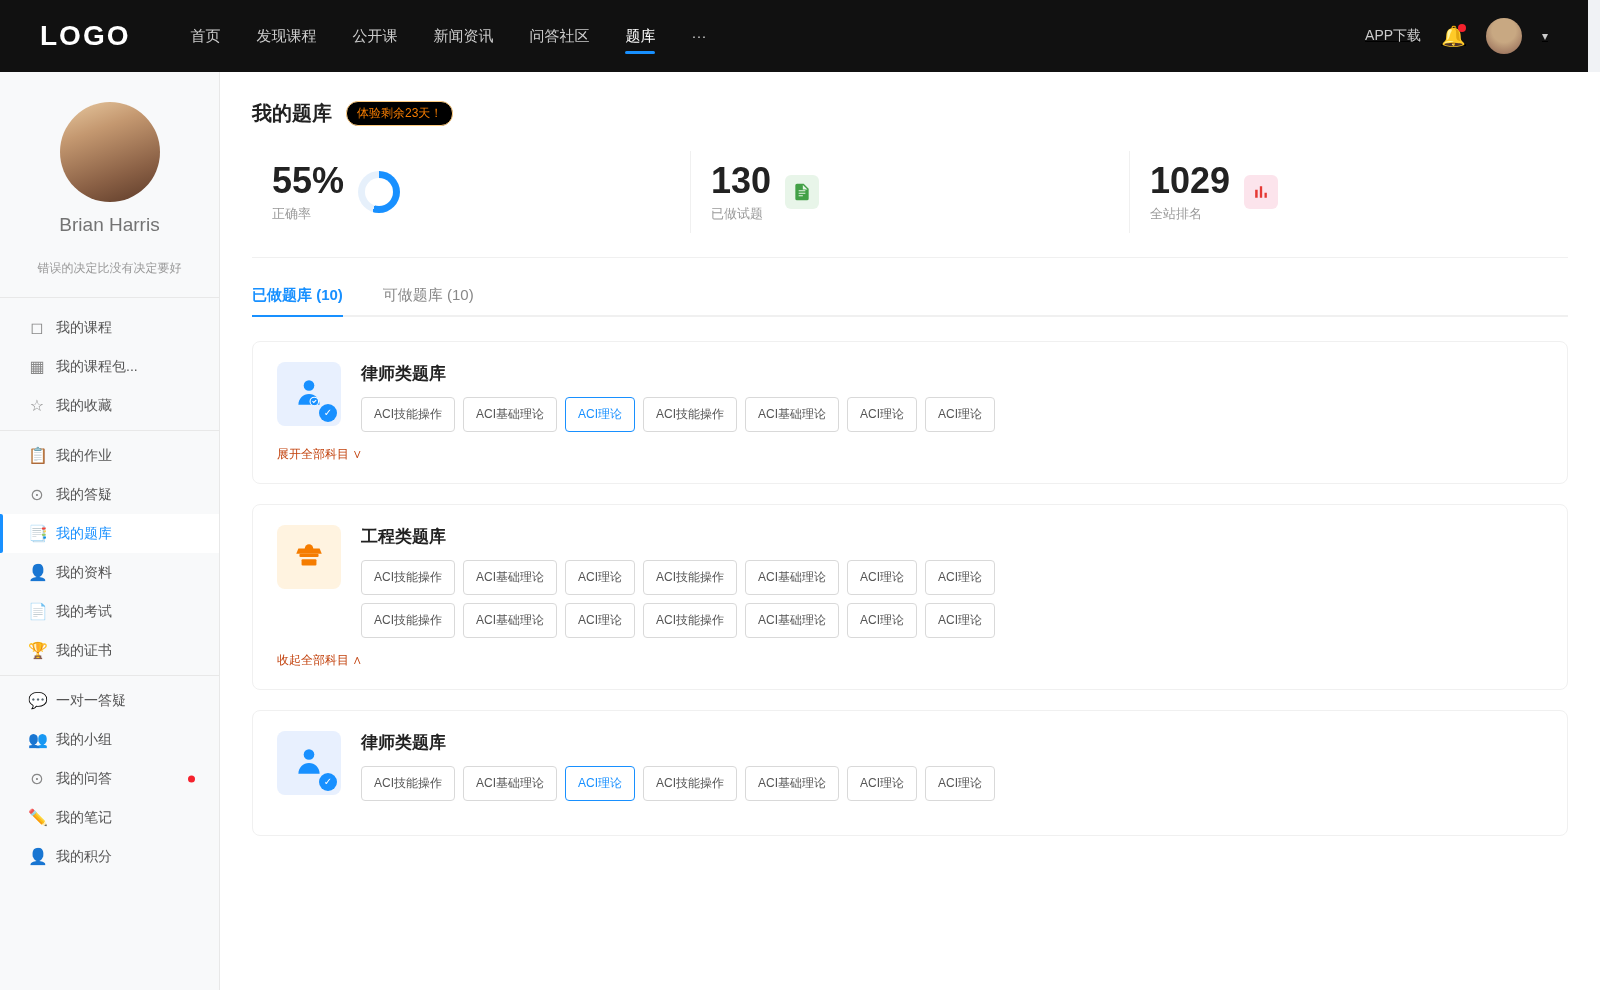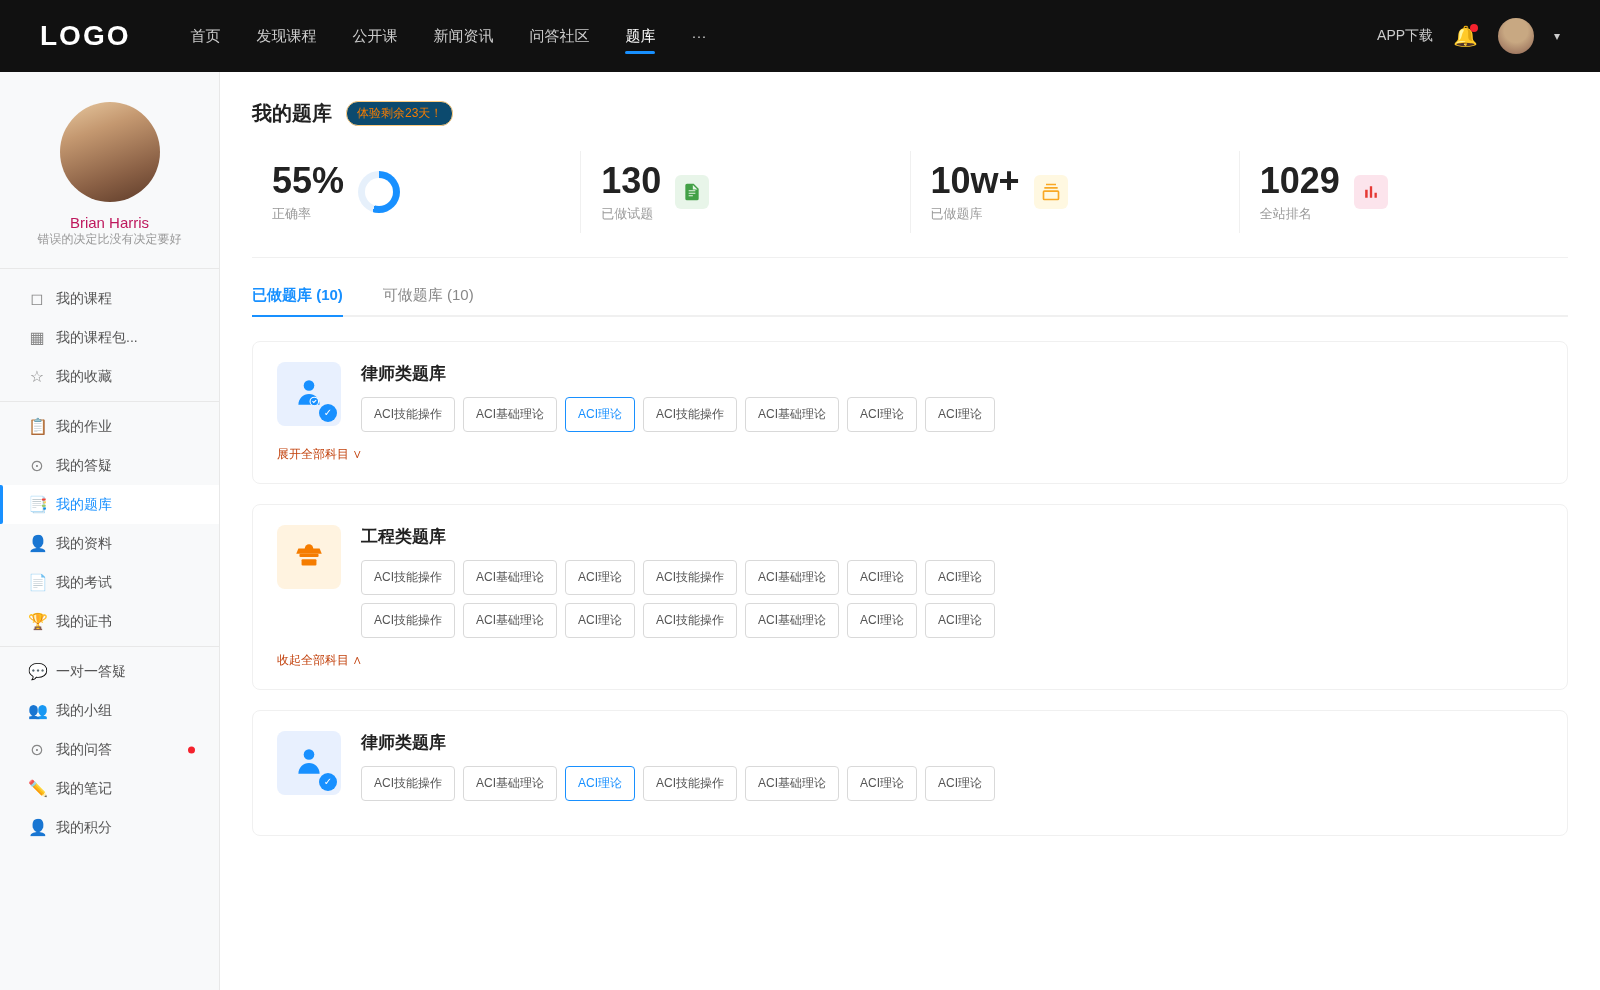--- a/index.html
+++ b/index.html
@@ -6,21 +6,21 @@
     body { font-family: 'PingFang SC', 'Microsoft YaHei', sans-serif; background: #f0f2f5; min-width: 1600px; }
 
     
     .header {
       background: #111;
       height: 72px;
       display: flex;
       align-items: center;
       padding: 0 40px;
       position: fixed;
-      top: 0; left: 0; right: 0;
+      top: 0; left: 0; right: 12px;
       z-index: 100;
     }
     .header-logo {
       font-size: 28px;
       font-weight: bold;
       color: #fff;
       margin-right: 60px;
       letter-spacing: 2px;
     }
     .header-nav {
@@ -44,20 +44,21 @@
       bottom: -4px;
       left: 0; right: 0;
       height: 3px;
       background: #1890ff;
       border-radius: 2px;
     }
     .header-right {
       display: flex;
       align-items: center;
       gap: 20px;
+      text-decoration: underline;
     }
     .header-app-download {
       color: #ccc;
       font-size: 14px;
       cursor: pointer;
     }
     .header-bell {
       color: #ccc;
       font-size: 20px;
       cursor: pointer;
@@ -120,24 +121,24 @@
       background: radial-gradient(circle at 50% 35%, #d4b89a 30%, #a0785a 80%, #6b4c3b 100%);
       margin-bottom: 12px;
       overflow: hidden;
       position: relative;
     }
     .profile-avatar-inner {
       width: 100%; height: 100%;
       background: linear-gradient(160deg, #e8c9a0 0%, #c49870 30%, #8a6045 70%, #5c3a28 100%);
     }
     .profile-name {
-      font-size: 15px;
+      font-size: 19px;
       font-weight: 500;
-      color: #be185d;
-      margin-bottom: 0;
+      color: #737373;
+      margin-bottom: 24px;
     }
     .profile-motto {
       font-size: 12px;
       color: #999;
       text-align: center;
     }
     .sidebar-menu {
       list-style: none;
     }
     .sidebar-menu-item {
@@ -199,21 +200,21 @@
       align-items: center;
       gap: 14px;
       margin-bottom: 24px;
     }
     .page-title {
       font-size: 20px;
       font-weight: 600;
       color: #222;
     }
     .trial-badge {
-      background: #0c4a6e;
+      background: #000000;
       color: #f57c00;
       font-size: 12px;
       padding: 3px 10px;
       border-radius: 12px;
       border: 1px solid #ffcc80;
     }
 
     
     .stats-row {
       display: flex;
@@ -502,31 +503,20 @@
           <div class="stat-label">已做试题</div>
         </div>
         <div class="green-icon">
           <svg width="20" height="20" viewBox="0 0 24 24" fill="currentColor">
               <path d="M14 2H6a2 2 0 0 0-2 2v16a2 2 0 0 0 2 2h12a2 2 0 0 0 2-2V8l-6-6zm-1 1.5L18.5 9H13V3.5zM8 13h8v1H8v-1zm0-3h8v1H8v-1zm0 6h5v1H8v-1z"></path>
             </svg>
         </div>
       </div>
       <div class="stat-item">
         <div class="stat-text">
-          <div class="stat-value">10w+</div>
-          <div class="stat-label">已做题库</div>
-        </div>
-        <div class="orange-icon">
-          <svg width="20" height="20" viewBox="0 0 24 24" fill="currentColor">
-              <path d="M4 6h16v2H4zm2-4h12v2H6zm14 8H4a2 2 0 0 0-2 2v8a2 2 0 0 0 2 2h16a2 2 0 0 0 2-2v-8a2 2 0 0 0-2-2zm0 10H4v-8h16v8z"></path>
-            </svg>
-        </div>
-      </div>
-      <div class="stat-item">
-        <div class="stat-text">
           <div class="stat-value">1029</div>
           <div class="stat-label">全站排名</div>
         </div>
         <div class="red-icon">
           <svg width="20" height="20" viewBox="0 0 24 24" fill="currentColor">
               <path d="M5 9.2h3V19H5zM10.6 5h2.8v14h-2.8zm5.6 8H19v6h-2.8z"></path>
             </svg>
         </div>
       </div>
     </div>

